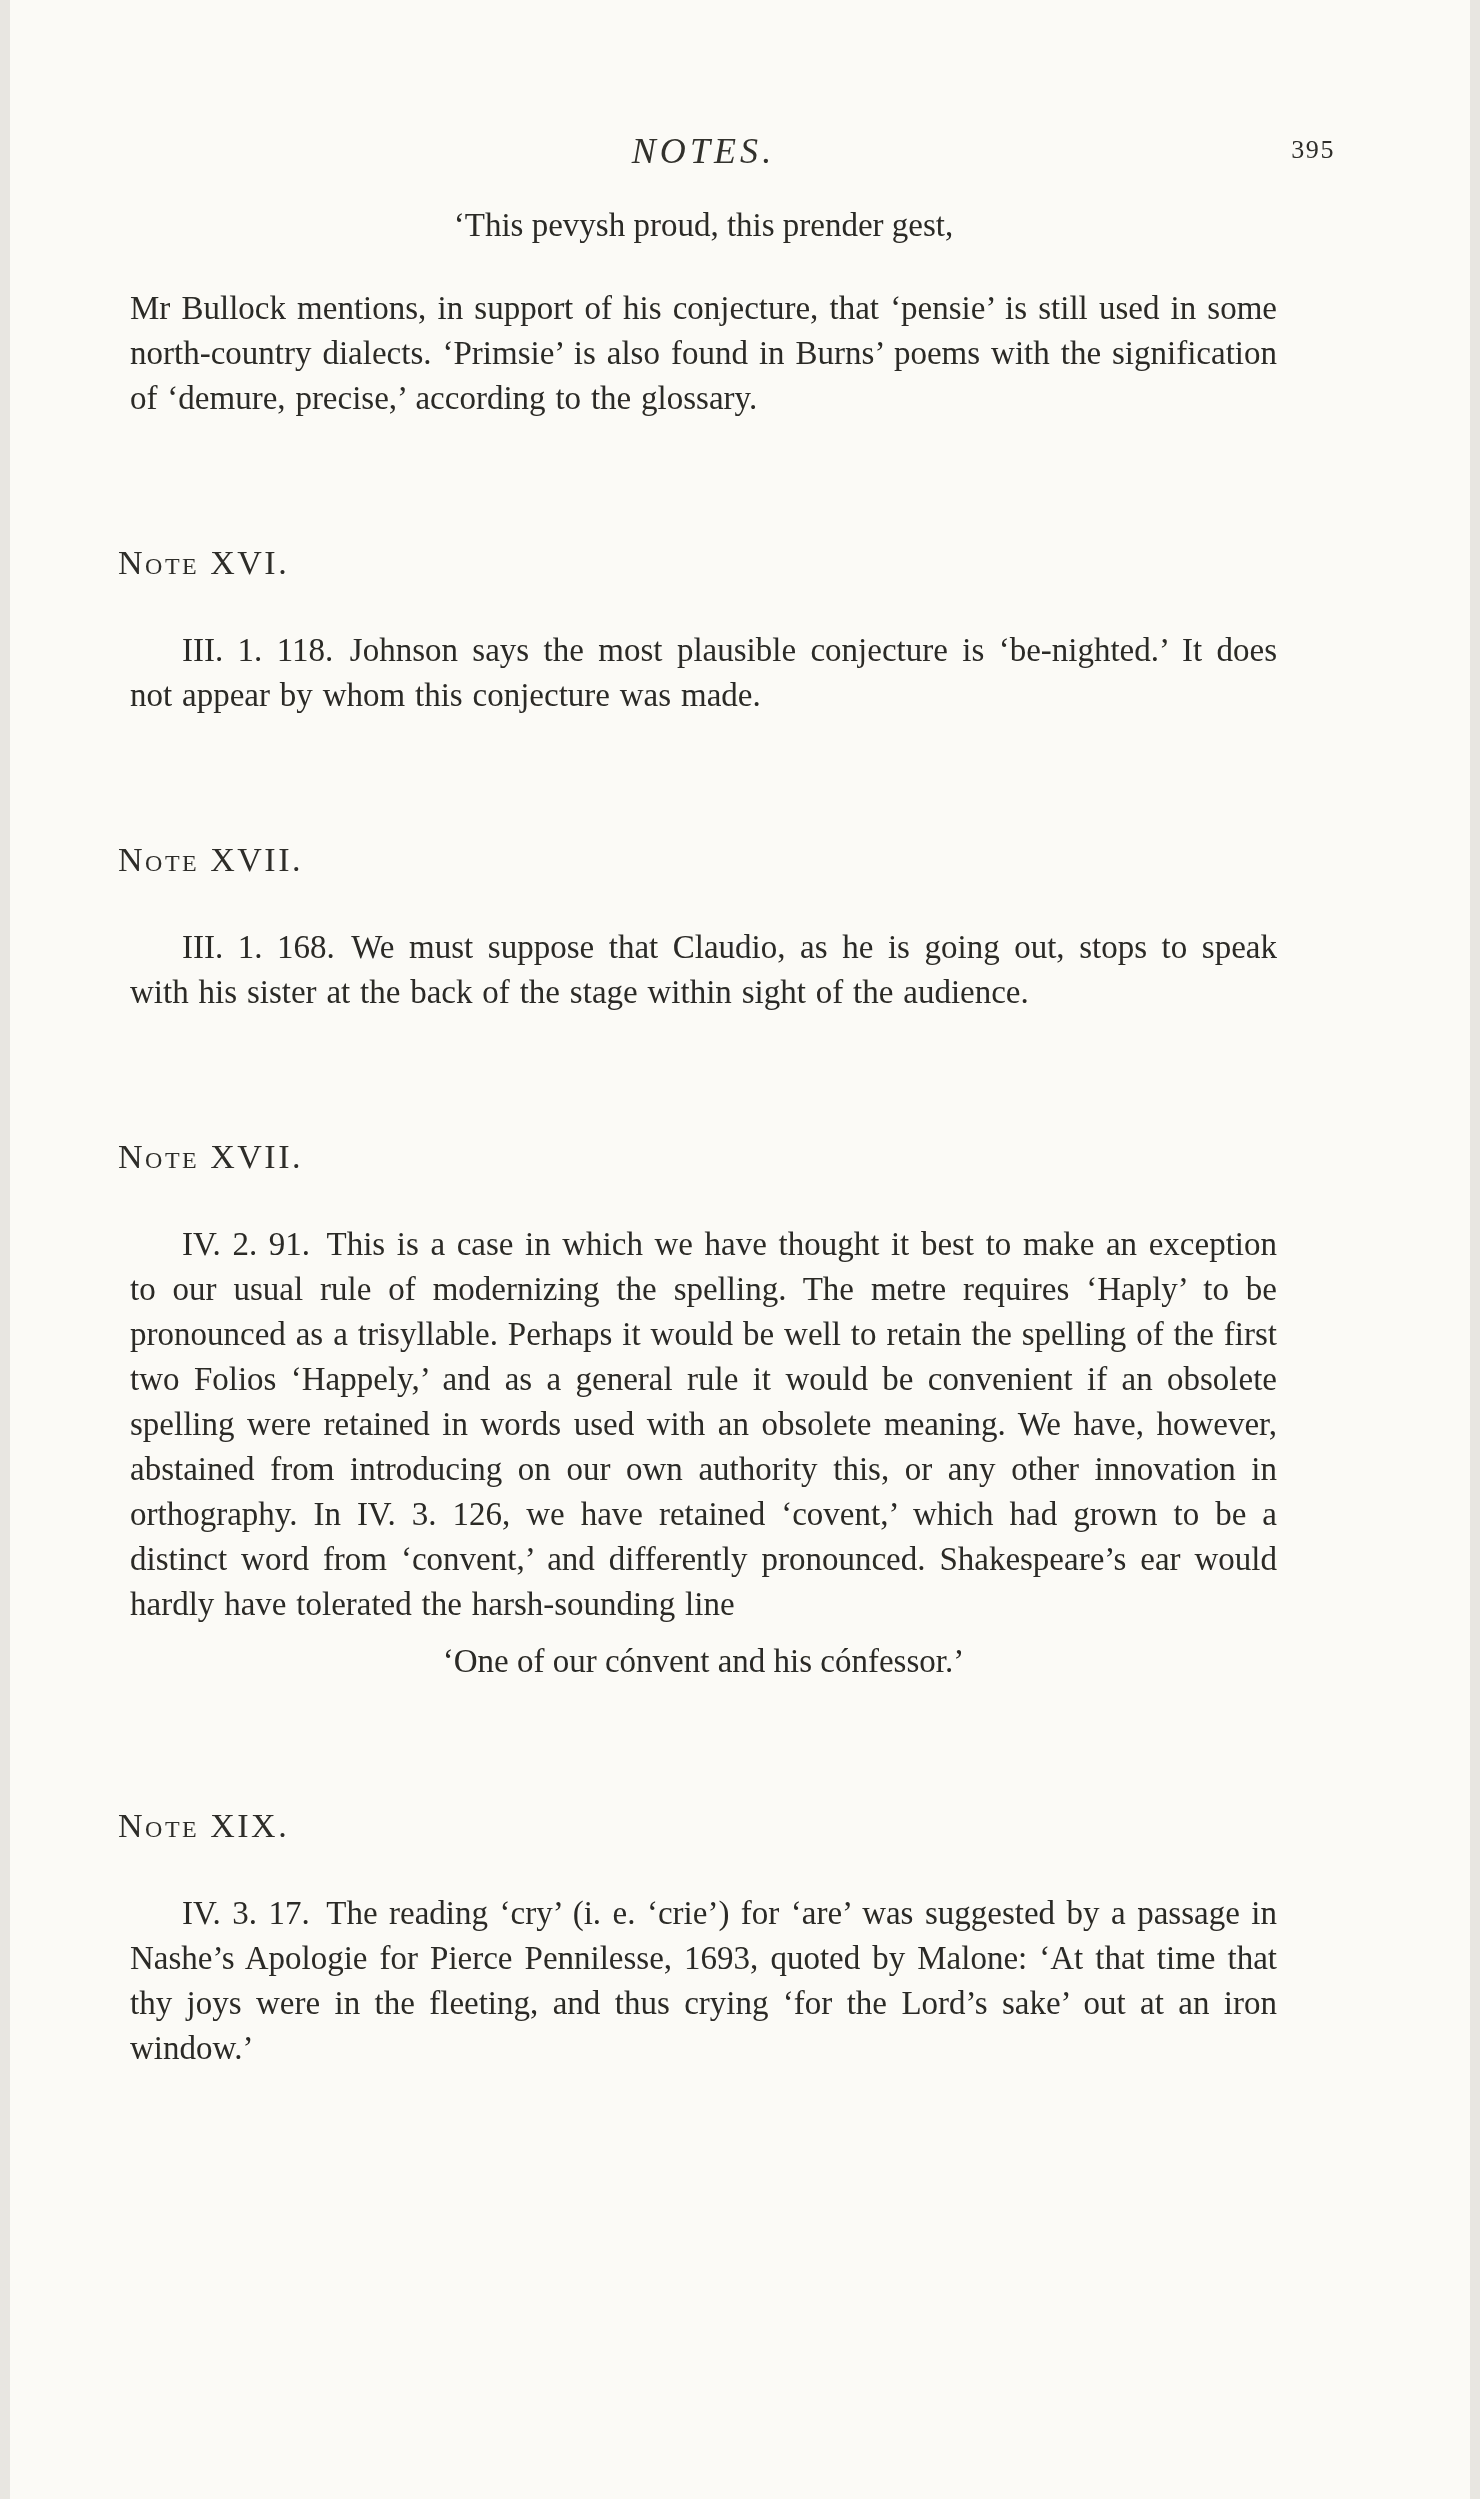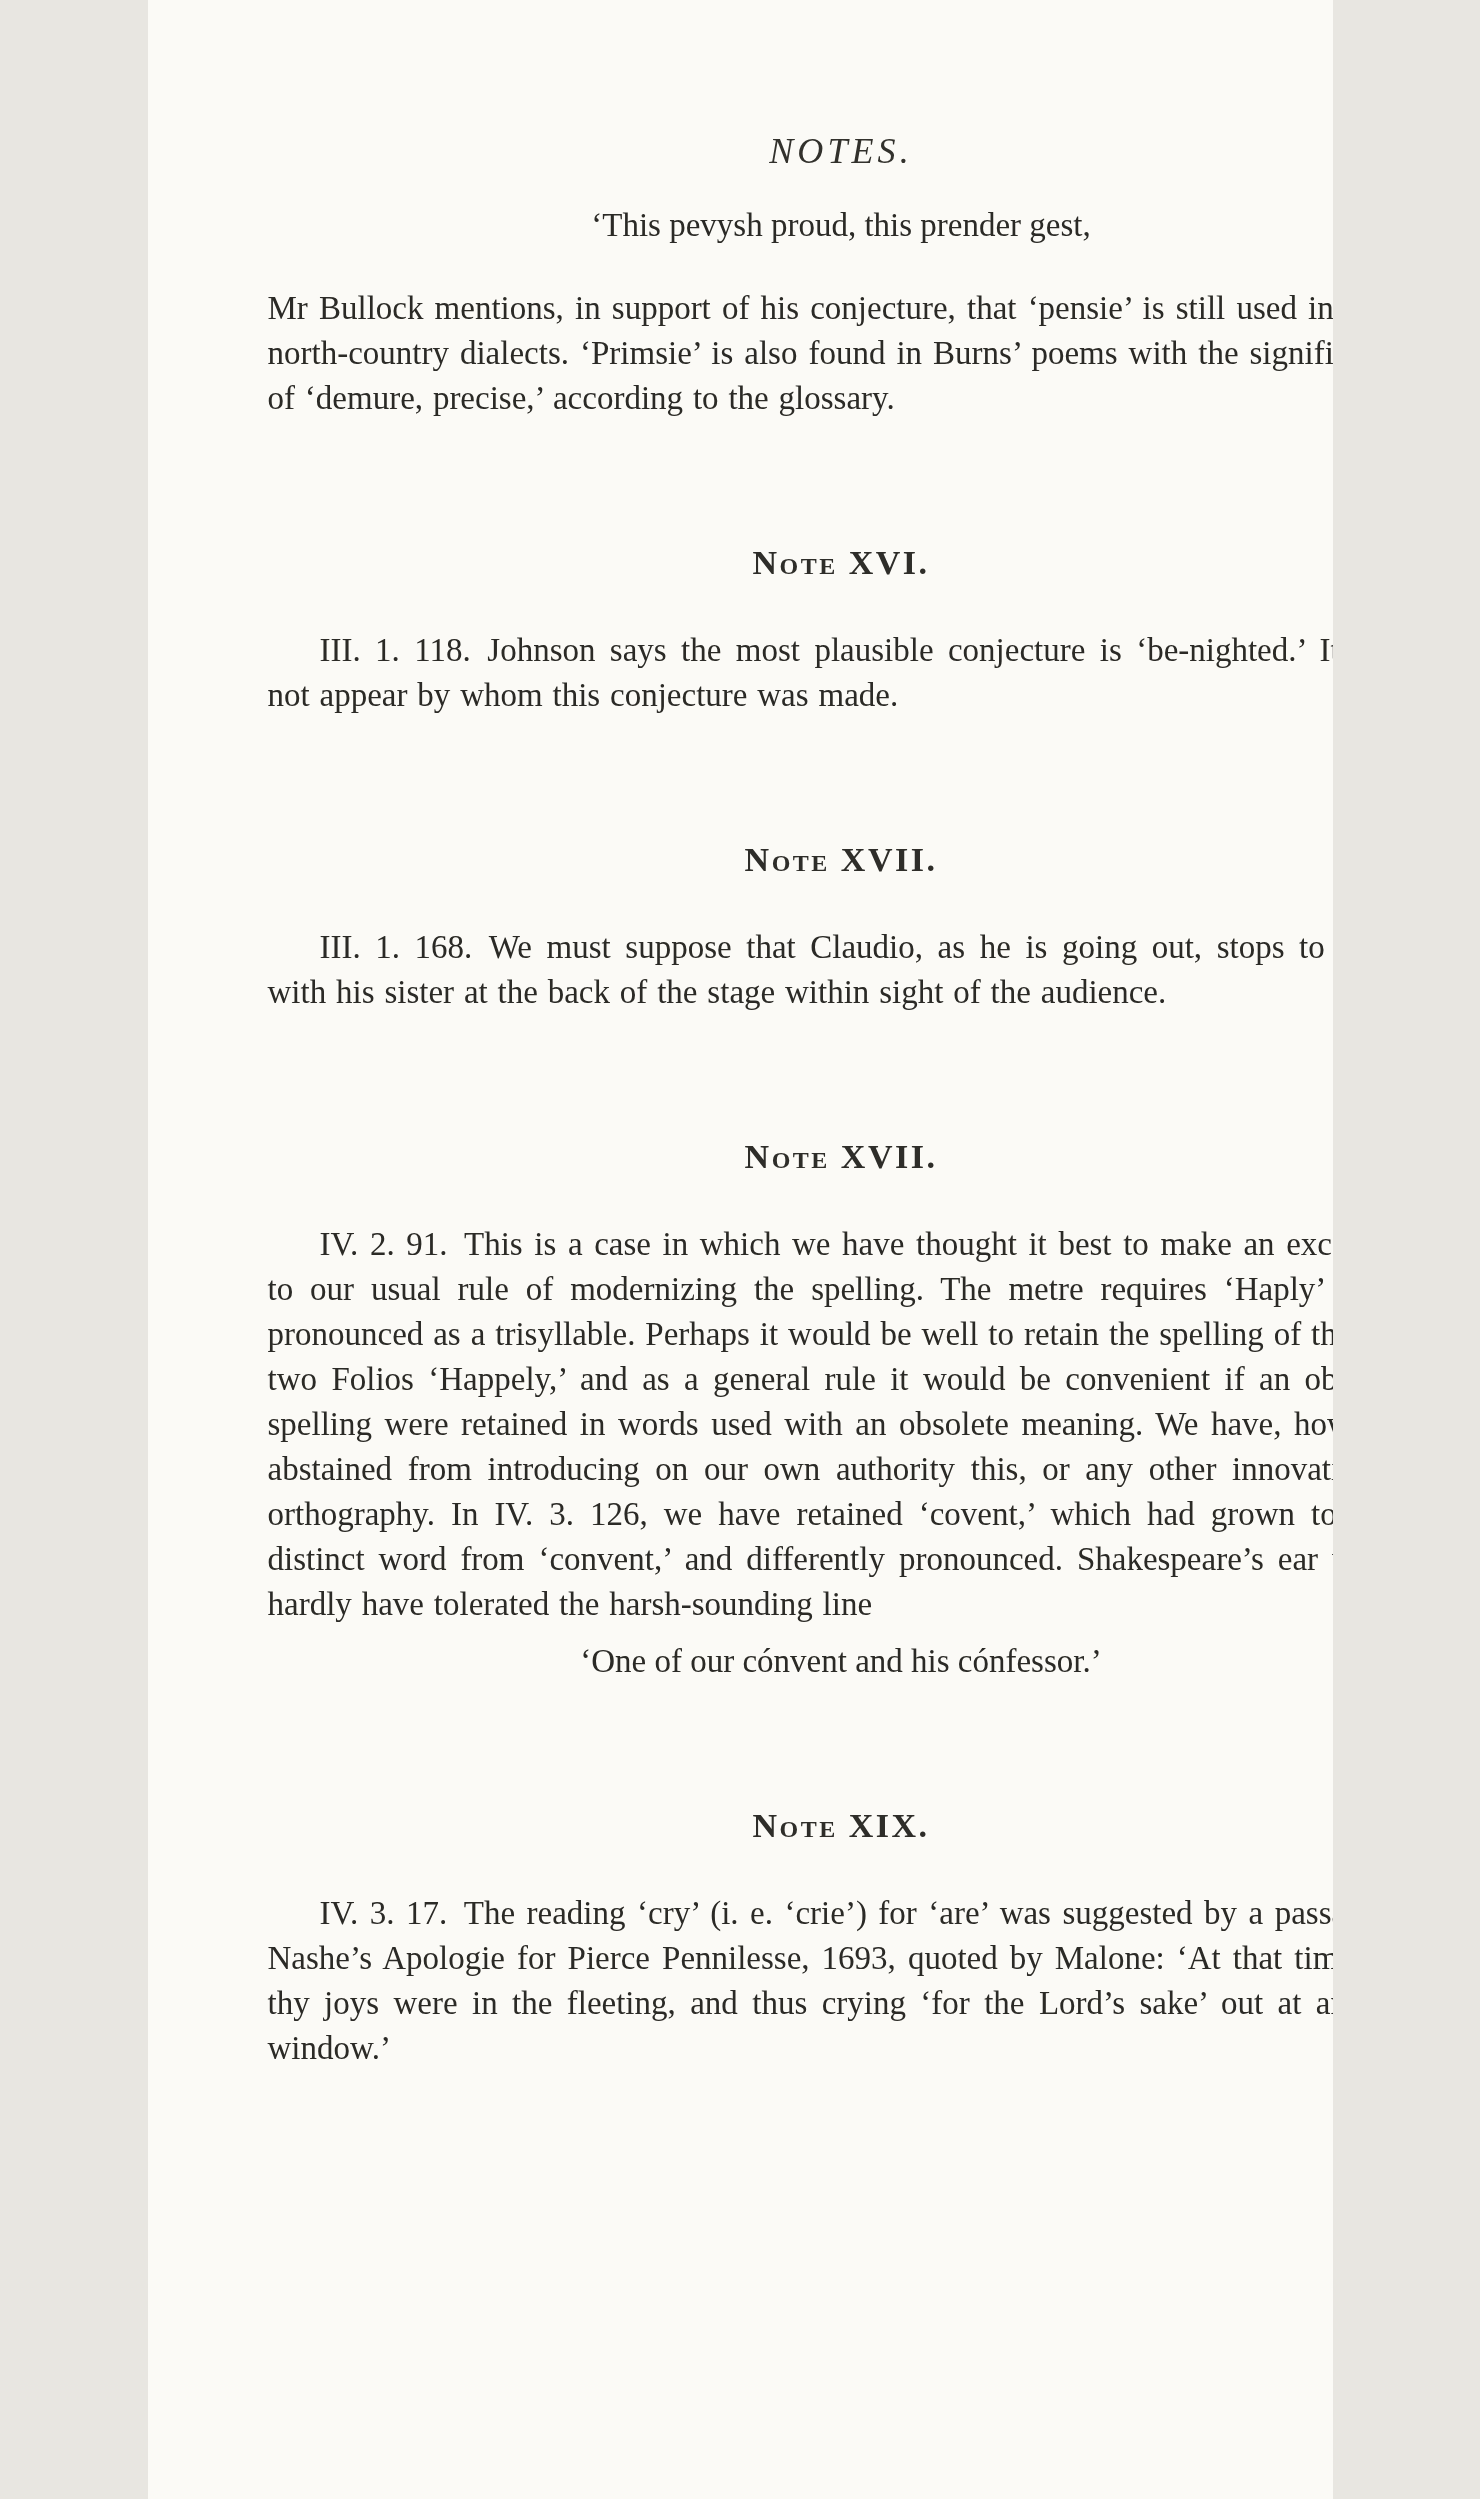--- a/index.html
+++ b/index.html
@@ -3,21 +3,21 @@
 <meta charset="utf-8">
 <title>NOTES. — 395</title>
 <style>
   html, body {
     margin: 0;
     padding: 0;
     background: #e8e6e1;
   }
   .page {
     position: relative;
-    width: 1185px;
+    width: 1460px;
     height: 2500px;
     margin: 0 auto;
     background: #fbfaf6;
     color: #2b2a26;
     font-family: "Liberation Serif", "DejaVu Serif", serif;
     font-size: 33px;
     line-height: 45px;
     overflow: hidden;
   }
   .content {
@@ -56,22 +56,21 @@
     word-spacing: 1.6px;
   }
   .para.noindent {
     text-indent: 0;
   }
   .note {
     margin-top: 119px;
   }
   .note-heading {
     margin: 0 0 43px 0;
-    text-align: center;
-    font-weight: bold;
+    font-weight: normal;
     font-variant: small-caps;
     font-size: 34px;
     letter-spacing: 2.5px;
     color: #2e2d29;
   }
   .note .para {
     margin-top: 0;
   }
   .inline-quote {
     text-align: center;

